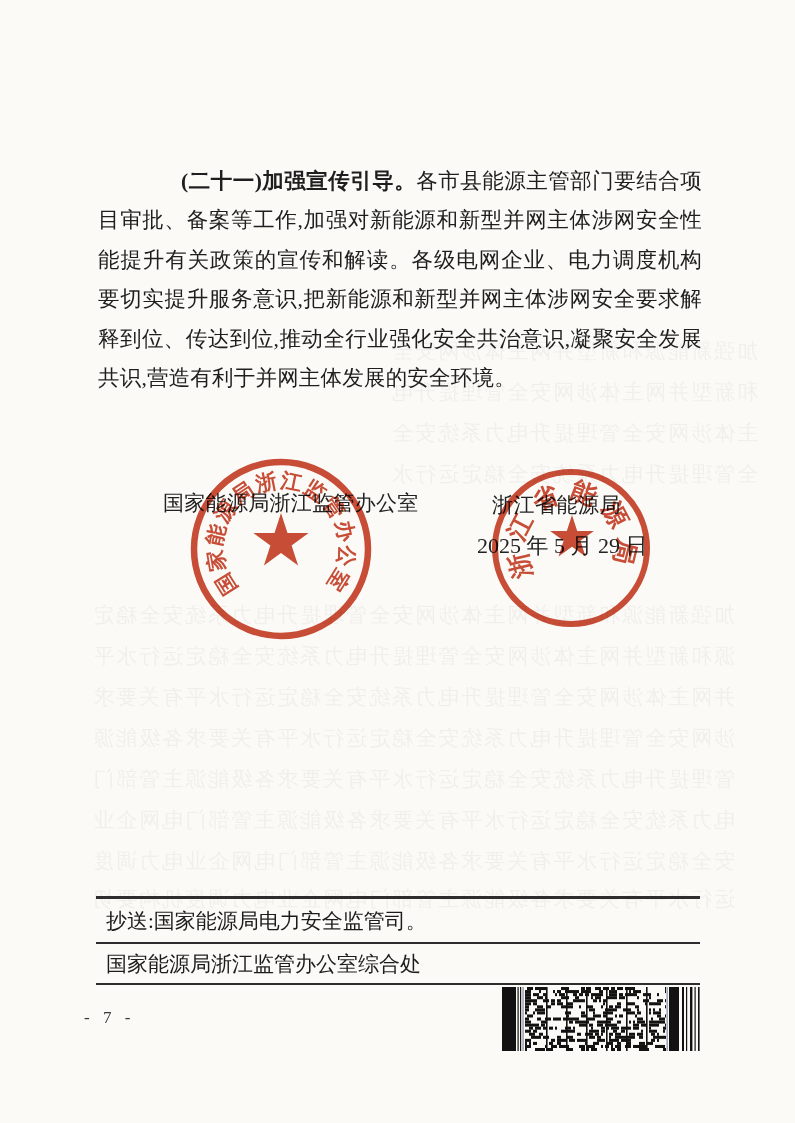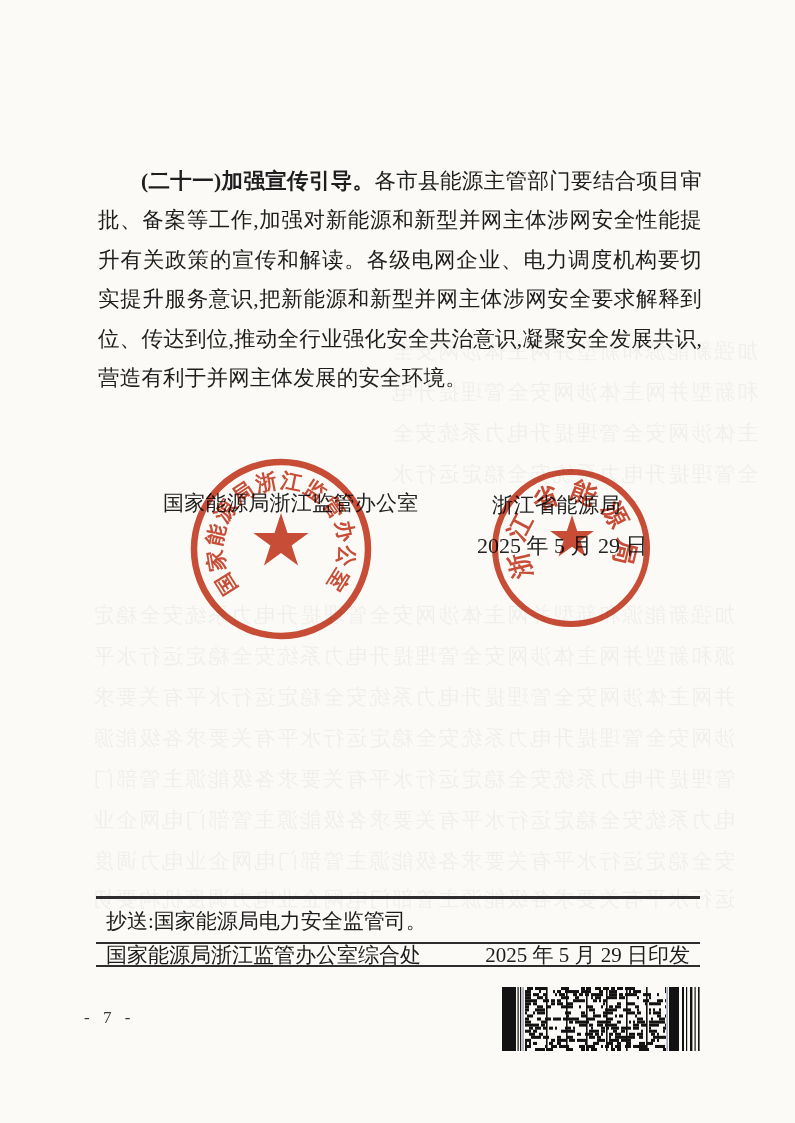--- a/index.html
+++ b/index.html
@@ -12,39 +12,39 @@
     font-family:"Liberation Serif","DejaVu Serif",serif;
     color:#1e1e1e;
   }
   
   .para{
     position:absolute;left:98px;top:140px;width:604px;
     font-size:21.5px;line-height:39.5px;
     text-align:justify;text-indent:43px;
     letter-spacing:0.2px;
   }
-  .para .lead{font-weight:700;}
+  .para .lead{font-weight:700;margin-left:40px;}
   
   .sig{position:absolute;font-size:21px;white-space:nowrap;color:#222;}
   .sig-left{left:163px;top:489px;letter-spacing:0.3px;}
   .sig-right{left:492px;top:491px;letter-spacing:0.5px;}
   .sig-date{left:477px;top:531px;font-size:22px;}
   
   .seal{position:absolute;mix-blend-mode:multiply;opacity:0.9;}
   .seal-left{left:186px;top:454px;}
   .seal-right{left:487px;top:464px;}
   .seal text{font-family:"Liberation Serif","DejaVu Serif",serif;font-weight:600;}
   
   .footer{position:absolute;left:96px;top:896px;width:604px;font-size:21px;color:#1c1c1c;}
   .rule{background:#2d2d2d;width:100%;}
   .rule-thick{height:3px;}
   .rule-thin{height:2px;}
   .f-row{display:flex;justify-content:space-between;align-items:center;padding:0 10px;box-sizing:border-box;}
   .f-row1{height:43px;}
-  .f-row2{height:21px;}
+  .f-row2{height:39px;}
   .nowrap{white-space:nowrap;}
   
   .barcode{position:absolute;left:502px;top:987px;}
   
   .pagenum{position:absolute;left:84px;top:1008px;font-size:17px;color:#3a3a3a;word-spacing:7px;letter-spacing:1px;}
   
   .bleed{position:absolute;inset:0;pointer-events:none;}
   .bleed-line{
     position:absolute;transform:scaleX(-1);
     color:#6a685f;opacity:0.065;filter:blur(0.7px);
@@ -97,21 +97,20 @@
   </svg>
 
   <div class="footer">
     <div class="rule rule-thick"></div>
     <div class="f-row f-row1">
       <span class="nowrap">抄送:国家能源局电力安全监管司。</span>
     </div>
     <div class="rule rule-thin"></div>
     <div class="f-row f-row2">
       <span class="nowrap">国家能源局浙江监管办公室综合处</span>
-      <span class="nowrap">2025 年 5 月 29 日印发</span>
     </div>
     <div class="rule rule-thin"></div>
   </div>
 
   <svg class="barcode" width="201" height="64" viewBox="0 0 201 64">
       <rect x="0" y="0" width="14" height="64" fill="#121212"></rect>
       <rect x="15.5" y="0" width="1.2" height="64" fill="#121212"></rect>
       <rect x="18" y="0" width="1.2" height="64" fill="#121212"></rect>
       <rect x="20.4" y="0" width="1.3" height="64" fill="#8a93a6"></rect>
       <rect x="25" y="0" width="6" height="3.05" fill="#121212"></rect>

